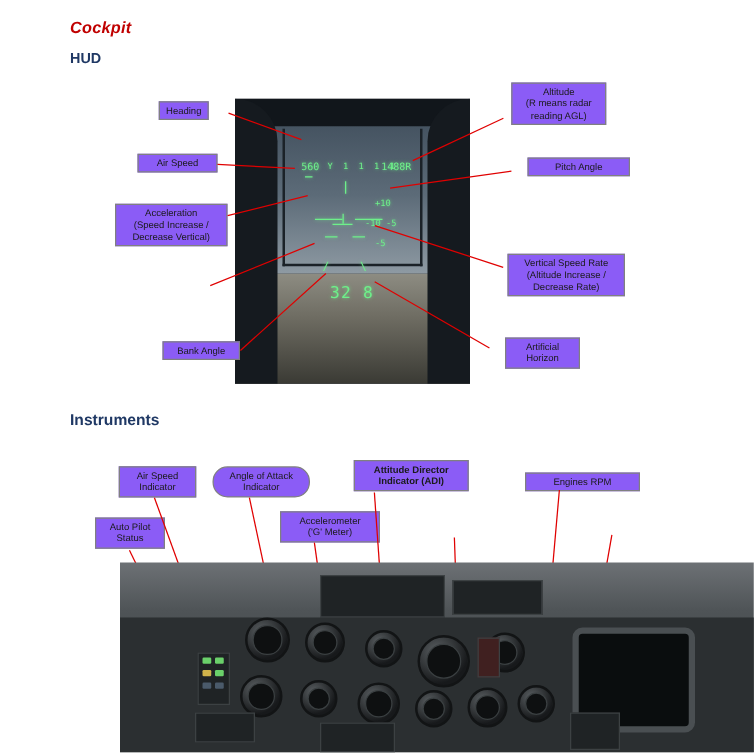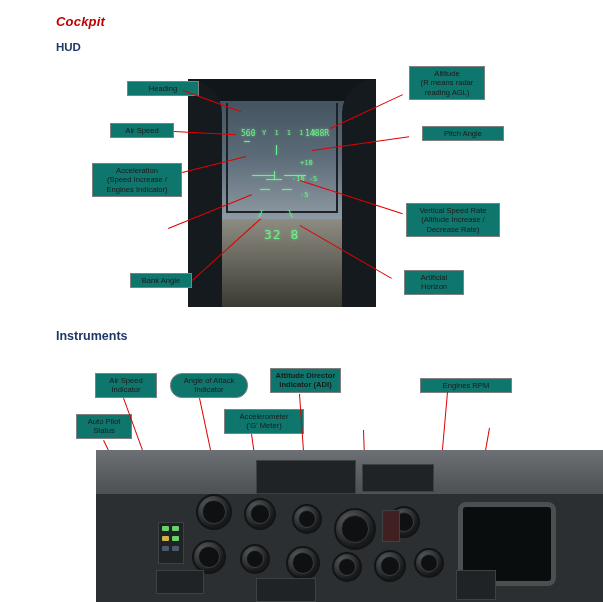--- a/index.html
+++ b/index.html
@@ -155,21 +155,21 @@
   }
 
   
   .callout {
     position: absolute;
     font-size: 7.6px;
     color: #1a1a1a;
     line-height: 1.25;
     text-align: center;
     border: 1px solid #808080;
-    background: #0f766e;
+    background: #8b5cf6;
     padding: 2px 3px;
     box-sizing: border-box;
   }
   .callout.bold { font-weight: bold; }
   .leader {
     position: absolute;
     height: 0;
     border-top: 1px solid #e00000;
     transform-origin: 0 0;
   }
@@ -208,25 +208,25 @@
     <div class="hud-line" style="left:78px; top:100px; width:16px; height:1px;"></div>
     <div class="hud-line" style="left:72px; top:110px; width:10px; height:1px;"></div>
     <div class="hud-line" style="left:94px; top:110px; width:10px; height:1px;"></div>
 
     <div class="hud-sym" style="left:70px; top:130px; font-size:9px;">/</div>
     <div class="hud-sym" style="left:100px; top:130px; font-size:9px;">\</div>
 
     <div class="hud-sym" style="left:76px; top:148px; font-size:13px; letter-spacing:1px;">32 8</div>
   </div>
 
-  <div class="callout" style="left:127px; top:81px; width:72px;">Heading</div>
+  <div class="callout" style="left:127px; top:81px; width:40px;">Heading</div>
   <div class="callout" style="left:110px; top:123px; width:64px;">Air Speed</div>
   <div class="callout" style="left:92px; top:163px; width:90px; white-space:pre-line;">Acceleration
 (Speed Increase /
-Engines Indicator)</div>
+Decrease Vertical)</div>
   <div class="callout" style="left:130px; top:273px; width:62px;">Bank Angle</div>
 
   <div class="callout" style="left:409px; top:66px; width:76px; white-space:pre-line;">Altitude
 (R means radar
 reading AGL)</div>
   <div class="callout" style="left:406px; top:126px; width:82px;margin-left:16px;">Pitch Angle</div>
   <div class="callout" style="left:406px; top:203px; width:94px; white-space:pre-line;">Vertical Speed Rate
 (Altitude Increase /
 Decrease Rate)</div>
   <div class="callout" style="left:404px; top:270px; width:60px; white-space:pre-line;">Artificial
@@ -243,21 +243,21 @@
   <div class="leader" style="left:300px; top:225px; width:106px; transform:rotate(30deg);"></div>
 
   <div class="callout" style="left:76px; top:414px; width:56px; white-space:pre-line;">Auto Pilot
 Status</div>
   <div class="callout" style="left:95px; top:373px; width:62px; white-space:pre-line;">Air Speed
 Indicator</div>
   <div class="callout" style="left:170px; top:373px; width:78px; white-space:pre-line;border-radius:12px;">Angle of Attack
 Indicator</div>
   <div class="callout" style="left:224px; top:409px; width:80px; white-space:pre-line;">Accelerometer
 ('G' Meter)</div>
-  <div class="callout bold" style="left:270px; top:368px; width:71px; white-space:pre-line;">Attitude Director
+  <div class="callout bold" style="left:283px; top:368px; width:92px; white-space:pre-line;">Attitude Director
 Indicator (ADI)</div>
   <div class="callout" style="left:420px; top:378px; width:92px;">Engines RPM</div>
 
   <div class="leader" style="left:104px; top:440px; width:72px; transform:rotate(64deg);"></div>
   <div class="leader" style="left:124px; top:398px; width:100px; transform:rotate(70deg);"></div>
   <div class="leader" style="left:200px; top:398px; width:120px; transform:rotate(78deg);"></div>
   <div class="leader" style="left:252px; top:434px; width:96px; transform:rotate(82deg);"></div>
   <div class="leader" style="left:300px; top:394px; width:130px; transform:rotate(86deg);"></div>
   <div class="leader" style="left:364px; top:430px; width:96px; transform:rotate(88deg);"></div>
   <div class="leader" style="left:448px; top:392px; width:120px; transform:rotate(95deg);"></div>

